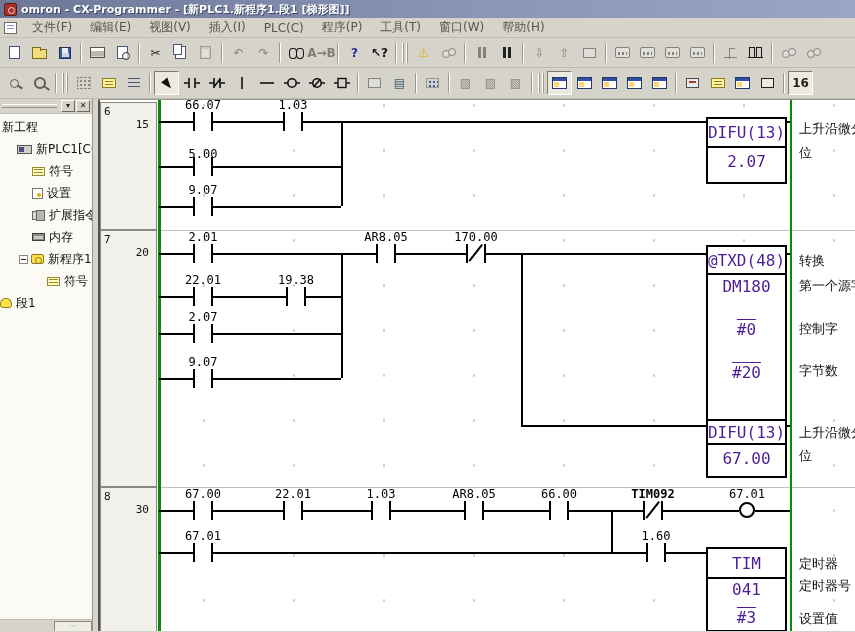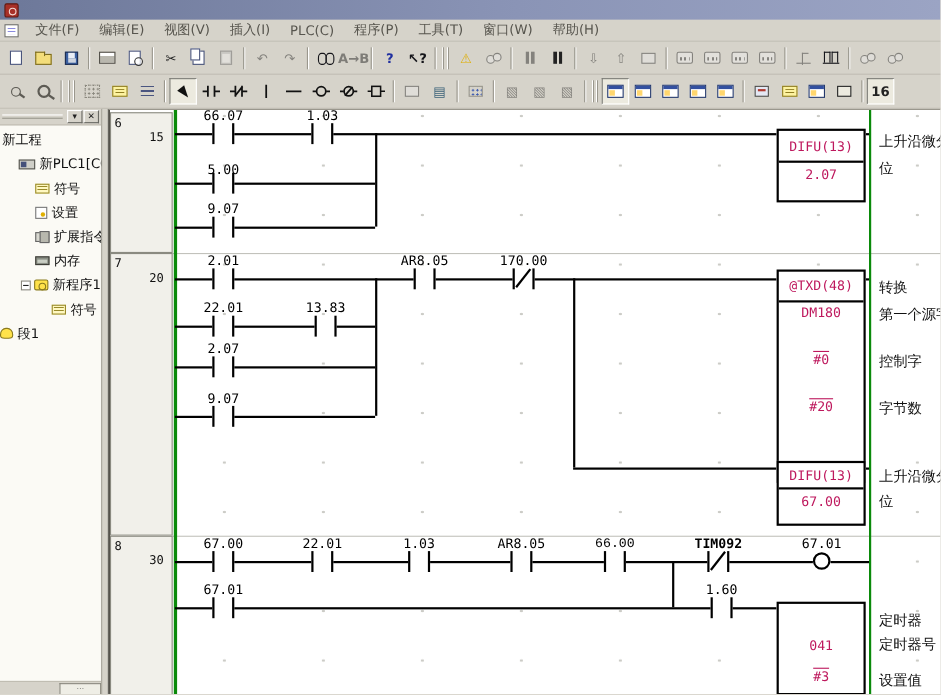--- a/index.html
+++ b/index.html
@@ -168,34 +168,35 @@
   .lh { position:absolute; height:1.5px; background:#000; }
   .lv { position:absolute; width:1.5px; background:#000; }
   .lcontact { position:absolute; width:20px; height:19px; margin:-9px 0 0 -10px; background:#fff;
               border-left:2.5px solid #000; border-right:2.5px solid #000; }
   .lcontact .slash { position:absolute; left:-3px; top:8px; width:21px; height:1.5px; background:#000;
               transform:rotate(-52deg); }
   .lname { position:absolute; width:84px; margin-left:-42px; text-align:center; font-size:12px;
            color:#000; line-height:13px; }
   .lcoil { position:absolute; width:16px; height:16px; margin:-8px 0 0 -8px; border:2px solid #000;
            border-radius:50%; background:#fff; }
-  .lblock { position:absolute; border:2px solid #000; background:#fff; font-size:12px; text-align:center;
-            color:#be185d; }
+  .lblock { position:absolute; border:2px solid #000; background:#fff; font-size:16px; text-align:center;
+            color:#4c1d95; }
   .lblock .bt { position:absolute; left:0; right:0; top:0; border-bottom:2px solid #000;
             display:flex; align-items:center; justify-content:center; }
   .lblock .br { position:absolute; left:0; right:0; }
   .lblock .ov { text-decoration:overline; }
   .lann { position:absolute; font-size:13px; color:#111; white-space:nowrap;
           font-family:"DejaVu Sans", sans-serif; }
 </style>
 </head>
 <body>
 
 <div class="titlebar">
   <span class="app-icon"></span>
+  <span class="title-text">omron - CX-Programmer - [新PLC1.新程序1.段1 [梯形图]]</span>
 </div>
 
 <div class="menubar">
   <span class="mdi-icon"></span>
 
 <span class="menu-item">文件(F)</span>
     <span class="menu-item">编辑(E)</span>
     <span class="menu-item">视图(V)</span>
     <span class="menu-item">插入(I)</span>
     <span class="menu-item">PLC(C)</span>
@@ -522,35 +523,35 @@
         <div class="lname" style="left: 104px; top: 131px;">2.01</div>
         <div class="lcontact" style="left: 287px; top: 153px;"></div>
         <div class="lname" style="left: 287px; top: 131px;">AR8.05</div>
         <div class="lcontact" style="left: 377px; top: 153px;">
           <div class="slash"></div>
         </div>
         <div class="lname" style="left: 377px; top: 131px;">170.00</div>
         <div class="lcontact" style="left: 104px; top: 196px;"></div>
         <div class="lname" style="left: 104px; top: 174px;">22.01</div>
         <div class="lcontact" style="left: 197px; top: 196px;"></div>
-        <div class="lname" style="left: 197px; top: 174px;">13.83</div>
+        <div class="lname" style="left: 197px; top: 174px;">19.38</div>
         <div class="lcontact" style="left: 104px; top: 233px;"></div>
         <div class="lname" style="left: 104px; top: 211px;">2.07</div>
         <div class="lcontact" style="left: 104px; top: 278px;"></div>
         <div class="lname" style="left: 104px; top: 256px;">9.07</div>
         <div class="lcontact" style="left: 104px; top: 410px;"></div>
         <div class="lname" style="left: 104px; top: 388px;">67.00</div>
         <div class="lcontact" style="left: 194px; top: 410px;"></div>
         <div class="lname" style="left: 194px; top: 388px;">22.01</div>
         <div class="lcontact" style="left: 282px; top: 410px;"></div>
         <div class="lname" style="left: 282px; top: 388px;">1.03</div>
         <div class="lcontact" style="left: 375px; top: 410px;"></div>
         <div class="lname" style="left: 375px; top: 388px;">AR8.05</div>
         <div class="lcontact" style="left: 460px; top: 410px;"></div>
-        <div class="lname" style="left: 460px; top: 388px; font-family: Liberation Mono, monospace;">66.00</div>
+        <div class="lname" style="left: 460px; top: 388px;">66.00</div>
         <div class="lcontact" style="left: 554px; top: 410px;">
           <div class="slash"></div>
         </div>
         <div class="lname" style="left: 554px; top: 388px; font-weight: bold;">TIM092</div>
         <div class="lcontact" style="left: 104px; top: 452px;"></div>
         <div class="lname" style="left: 104px; top: 430px;">67.01</div>
         <div class="lcontact" style="left: 557px; top: 452px;"></div>
         <div class="lname" style="left: 557px; top: 430px;">1.60</div>
         <div class="lcoil" style="left: 648px; top: 410px;"></div>
         <div class="lname" style="left: 648px; top: 388px;">67.01</div>
@@ -562,20 +563,21 @@
           <div class="bt" style="height: 28px;">@TXD(48)</div>
           <div class="br" style="top: 30px;">DM180</div>
           <div class="br ov" style="top: 73px;">#0</div>
           <div class="br ov" style="top: 116px;">#20</div>
         </div>
         <div class="lblock" style="left: 607px; top: 319px; width: 81px; height: 59px;">
           <div class="bt" style="height: 24px;">DIFU(13)</div>
           <div class="br" style="top: 28px;">67.00</div>
         </div>
         <div class="lblock" style="left: 607px; top: 447px; width: 81px; height: 85px;">
+          <div class="bt" style="height: 30px;">TIM</div>
           <div class="br" style="top: 31px;">041</div>
           <div class="br ov" style="top: 59px;">#3</div>
         </div>
         <div class="lann" style="left: 700px; top: 20px;">上升沿微分</div>
         <div class="lann" style="left: 700px; top: 44px;">位</div>
         <div class="lann" style="left: 700px; top: 152px;">转换</div>
         <div class="lann" style="left: 700px; top: 177px;">第一个源字</div>
         <div class="lann" style="left: 700px; top: 220px;">控制字</div>
         <div class="lann" style="left: 700px; top: 262px;">字节数</div>
         <div class="lann" style="left: 700px; top: 324px;">上升沿微分</div>

